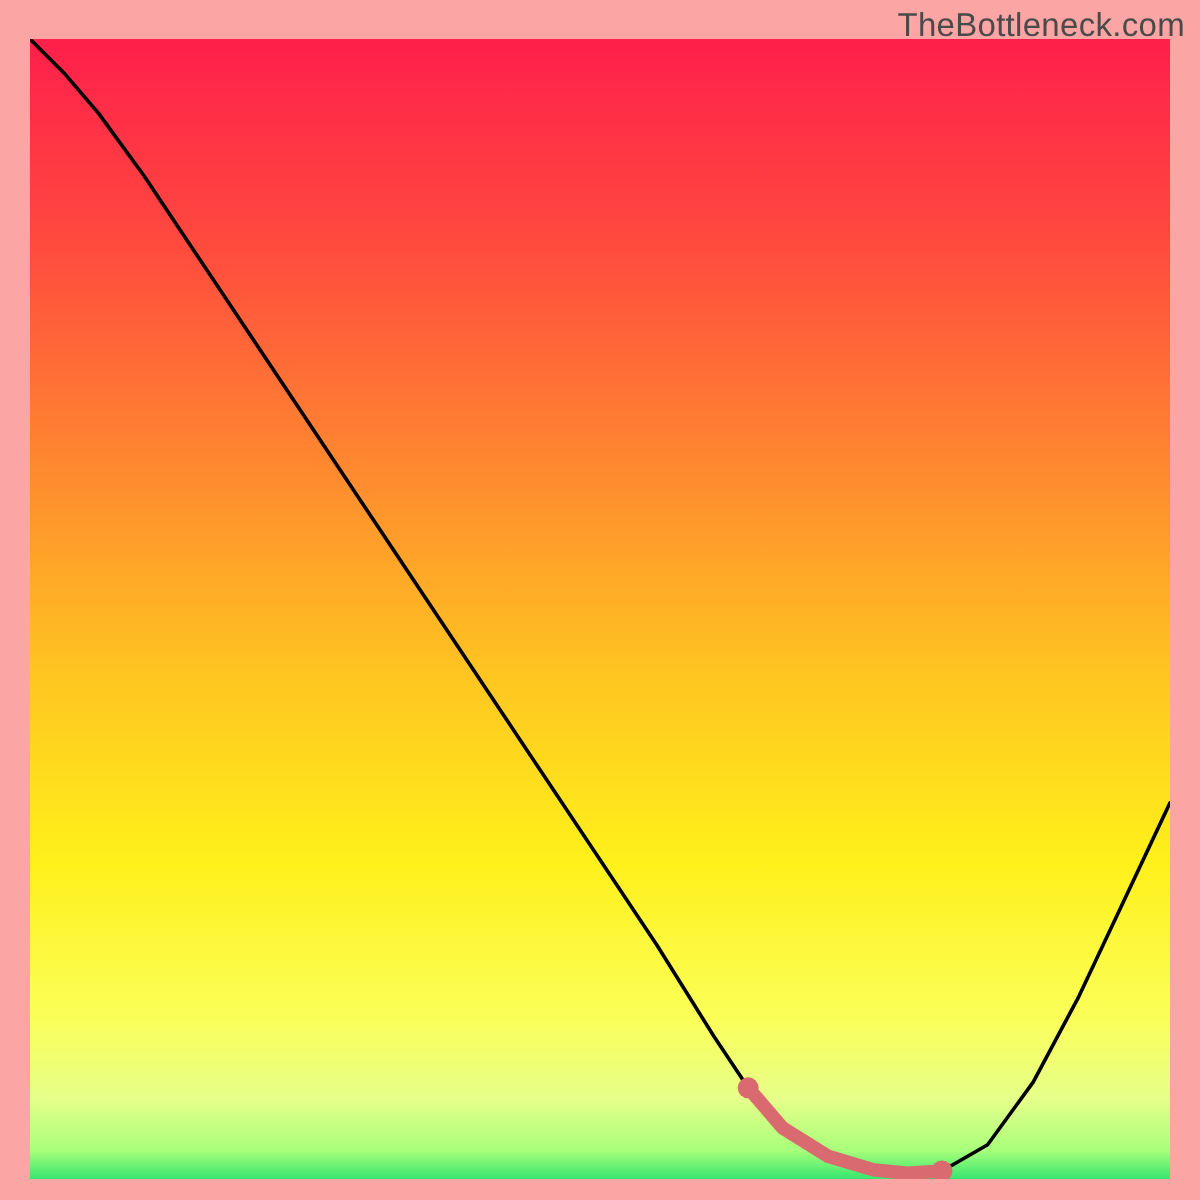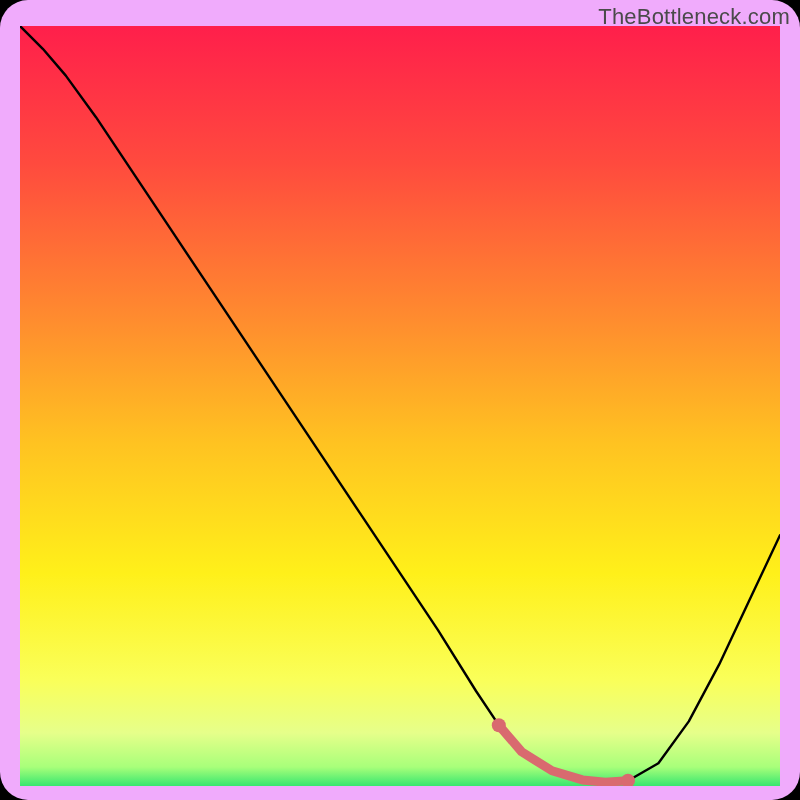--- a/index.html
+++ b/index.html
@@ -1,22 +1,21 @@
 <!DOCTYPE html>
 <html><head>
 <meta charset="utf-8">
 <style>
   * { margin: 0; padding: 0; box-sizing: border-box; }
   html, body { width: 800px; height: 800px; overflow: hidden; background: #000; }
   .stage {
     position: relative;
     width: 800px;
     height: 800px;
-    background: #f0abfc;
-    border-radius: 28px;
+    background: #fca5a5;
   }
   .watermark {
     position: absolute;
     top: 4px;
     right: 10px;
     font-family: Arial, Helvetica, sans-serif;
     font-size: 22px;
     color: #4a4a4a;
     font-weight: 400;
     letter-spacing: 0.2px;

